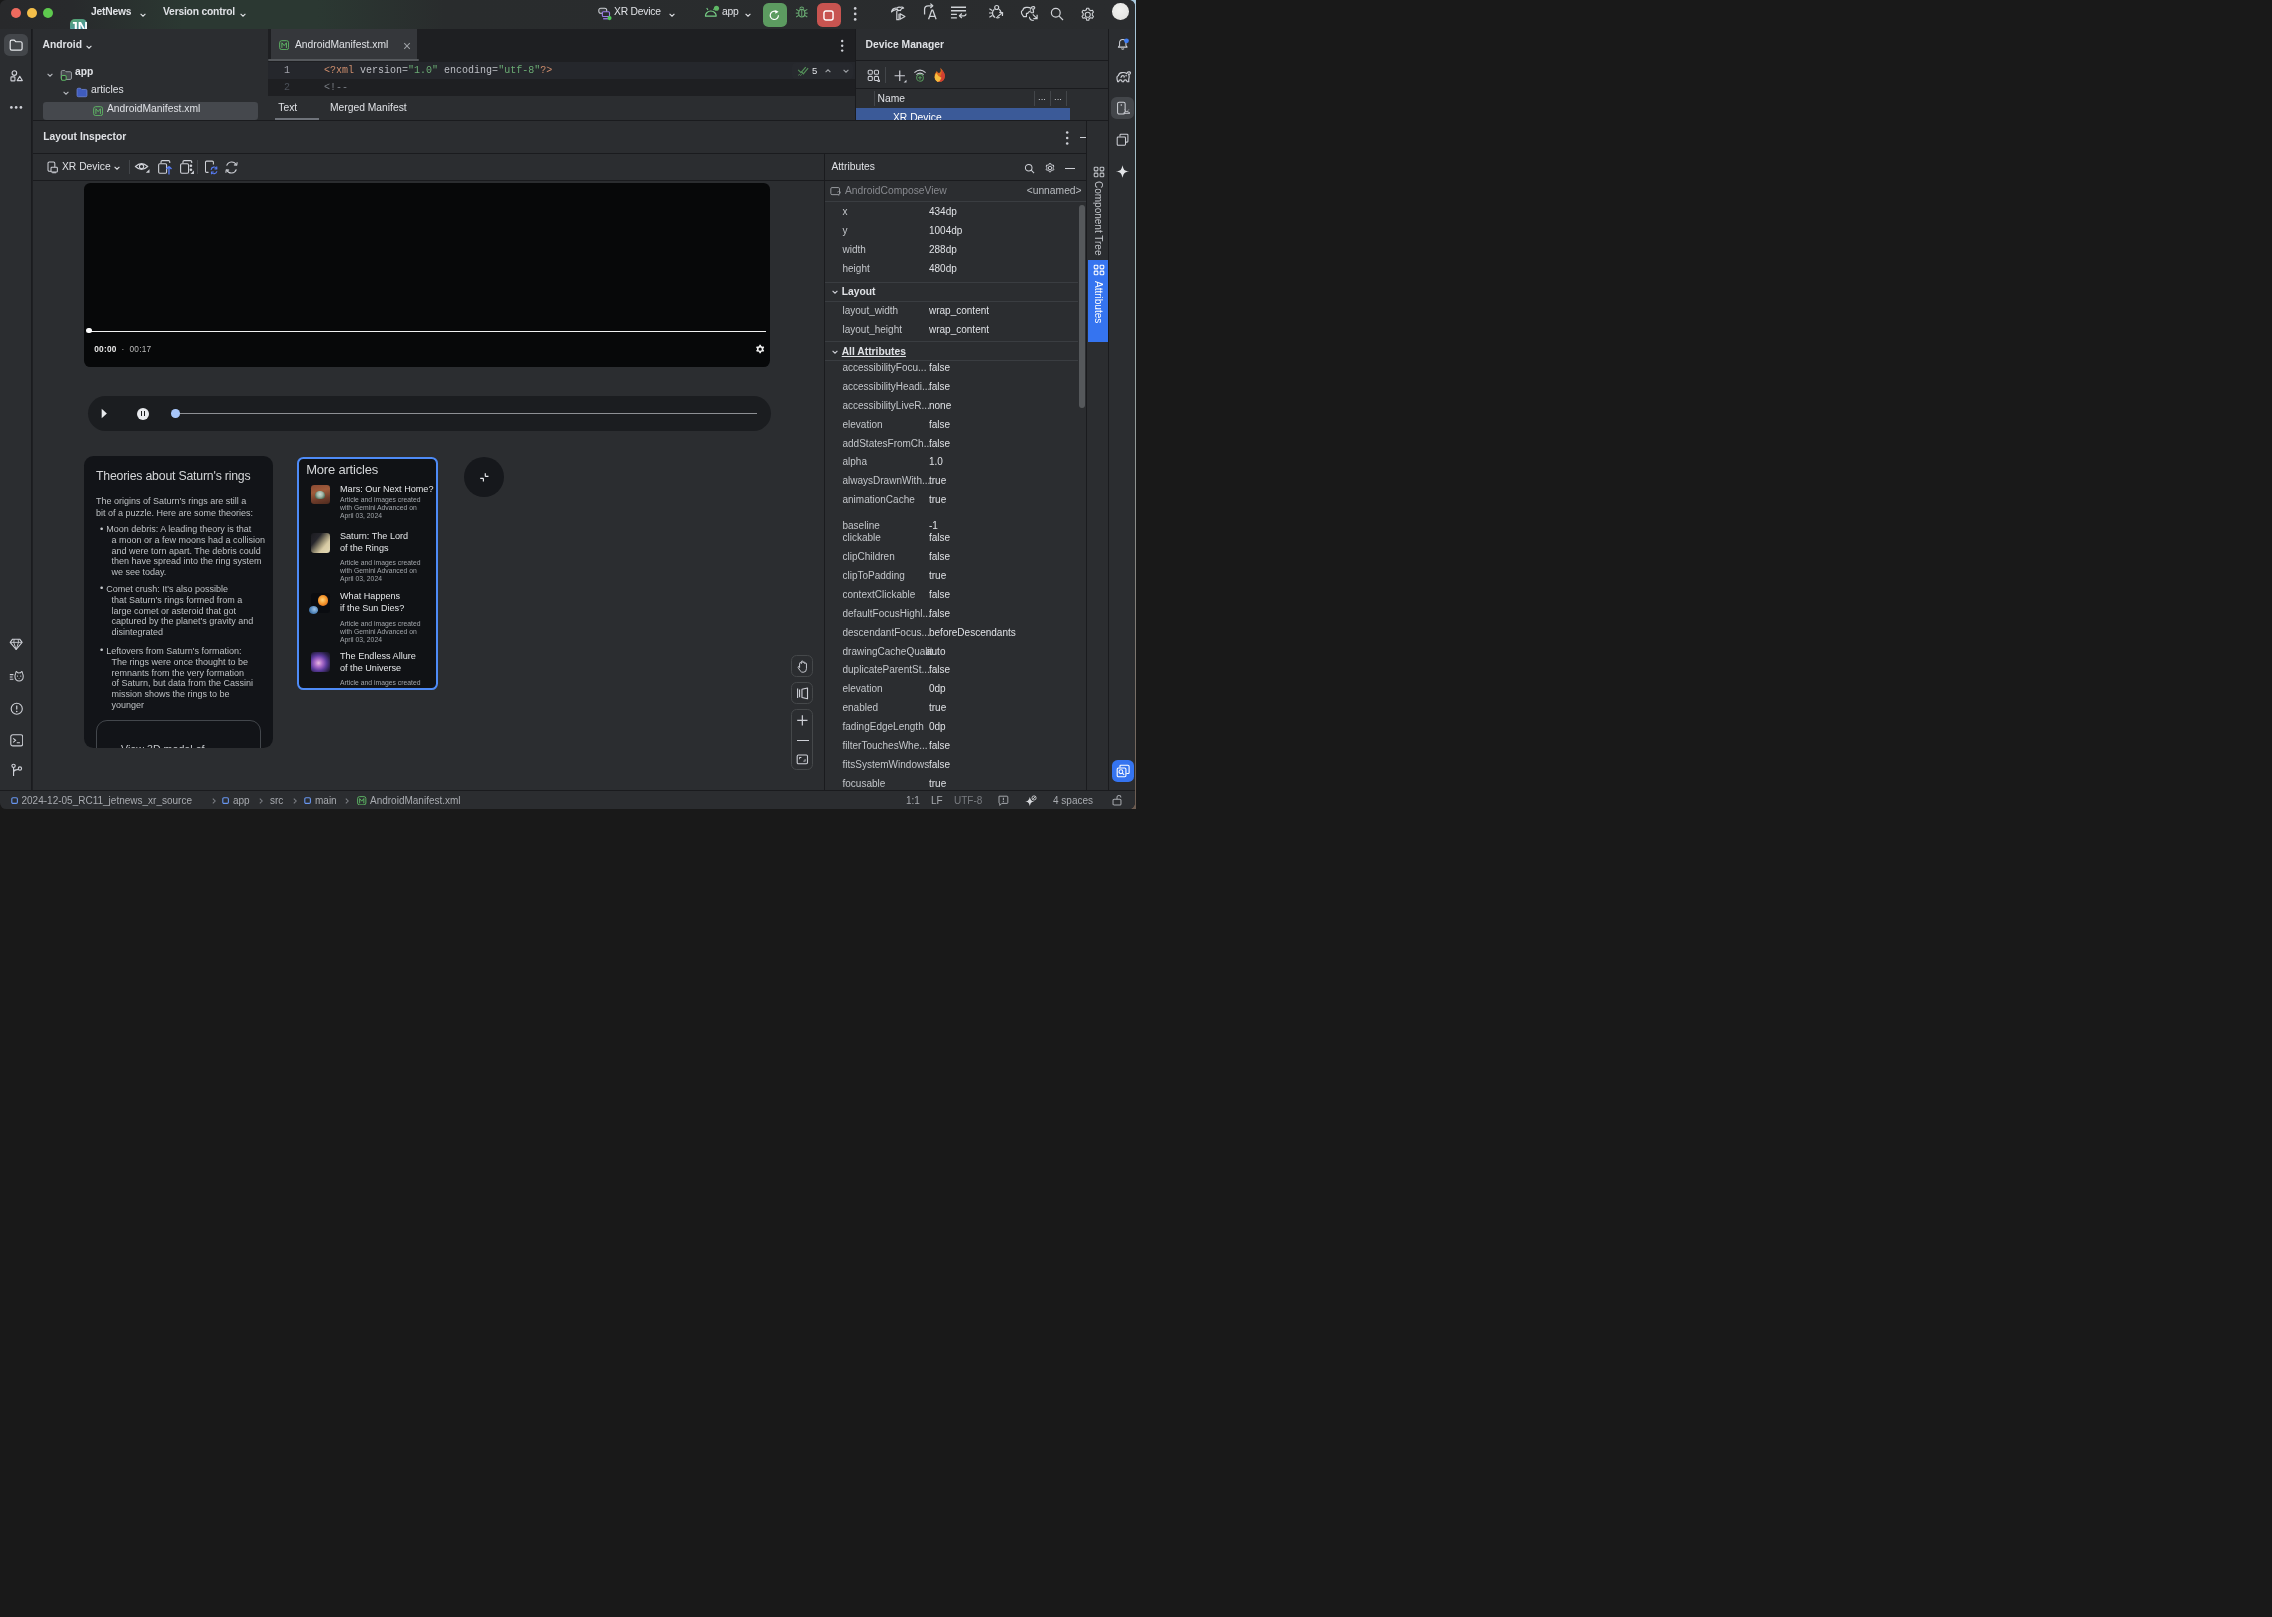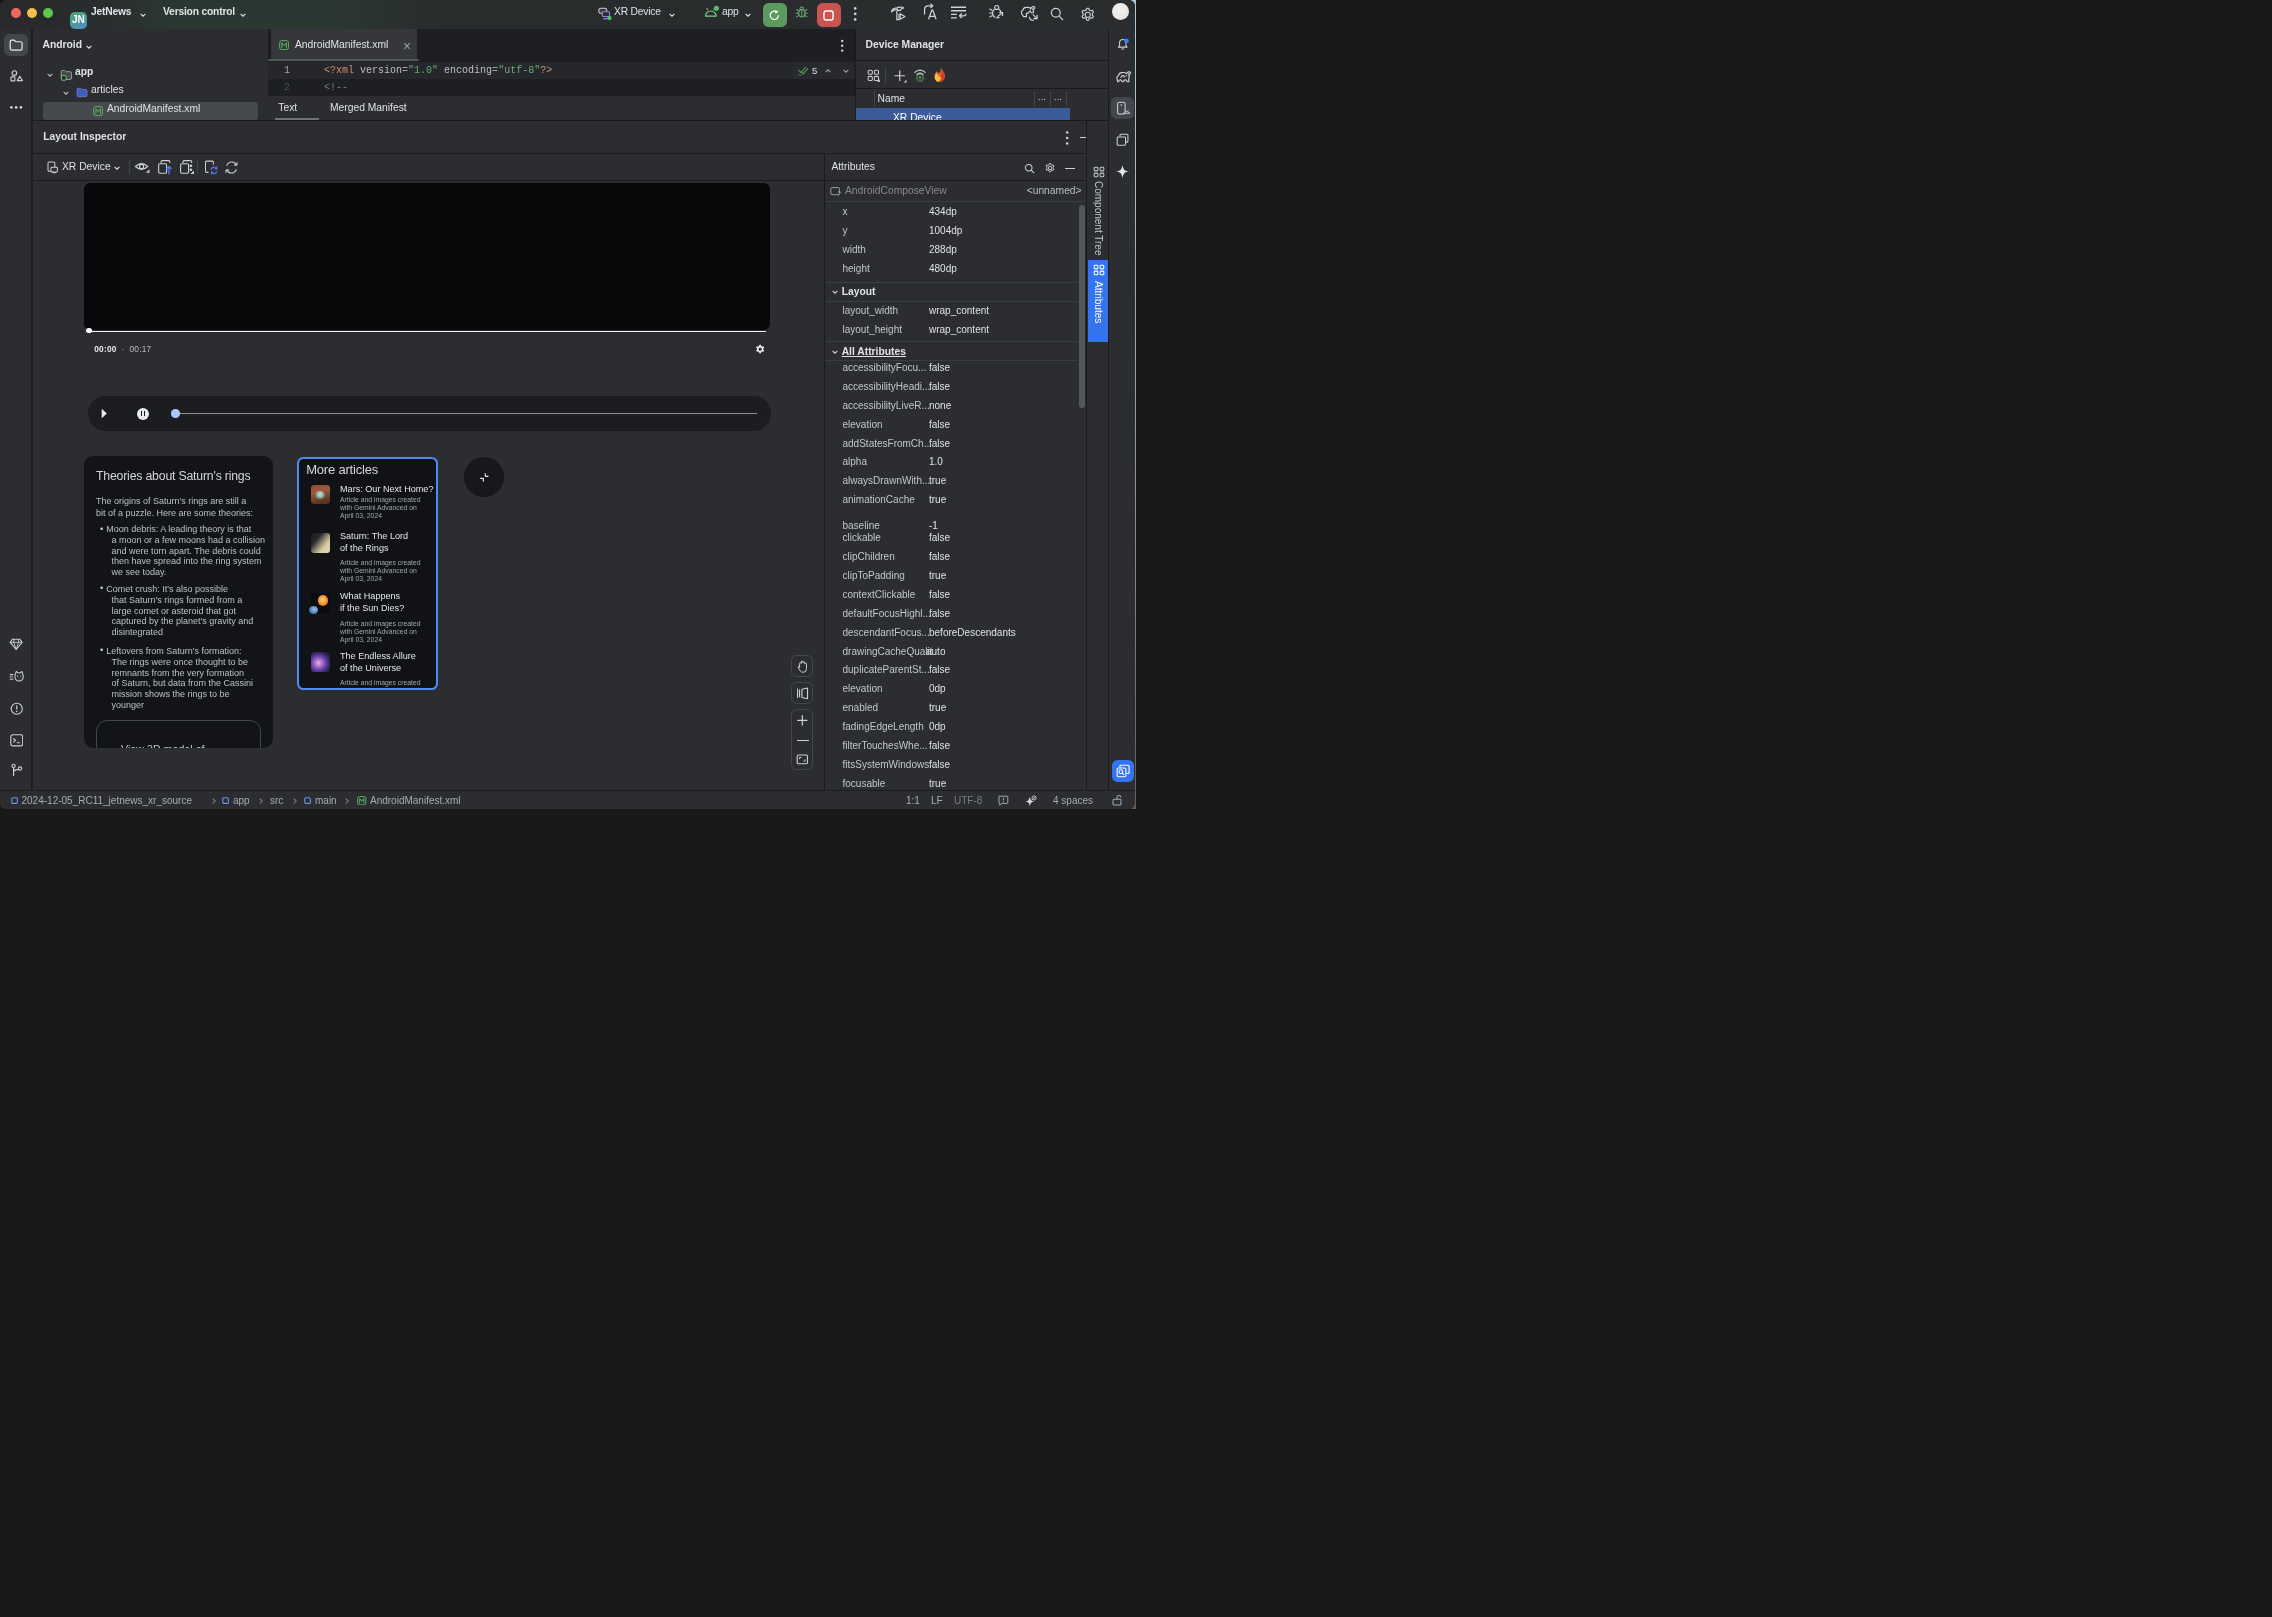--- a/index.html
+++ b/index.html
@@ -8,23 +8,23 @@
   #win { position:absolute; left:0; top:0; width:1135px; height:809px; background:#1e1f22; border-radius:6.4px; overflow:hidden; z-index:2; }
   .abs { position:absolute; }
   .b { font-weight:bold; }
   svg { display:block; }
 
   
   #titlebar { position:absolute; left:0; top:0; width:1136px; height:29px;
     background:linear-gradient(90deg,#28292b 0px,#282a2c 72px,#2b3832 183px,#2b3832 318px,#292c2d 445px,#2a2c2e 100%);
   }
   .tl { position:absolute; top:7.5px; width:10px; height:10px; border-radius:50%; }
-  #jn { position:absolute; left:70px; top:12px; width:16.7px; height:16.7px; border-radius:4.8px;
+  #jn { position:absolute; left:70px; top:19px; width:16.7px; height:16.7px; border-radius:4.8px;
     background:linear-gradient(160deg,#55a36b 0%,#4d97a0 55%,#4e8fc4 100%);
-    color:#fff; font-size:10px; font-weight:bold; text-align:center; line-height:16.7px; letter-spacing:0; }
+    color:#fff; font-size:14px; font-weight:bold; text-align:center; line-height:16.7px; letter-spacing:0; }
   .tbtxt { position:absolute; top:6.4px; font-size:10.3px; color:#dfe1e5; font-weight:bold; letter-spacing:-0.2px; }
   .chev { position:absolute; width:8px; height:8px; }
 
   
   #leftstrip { position:absolute; left:0; top:29px; width:32px; height:761px; background:#2b2d30; border-right:0.8px solid #1a1b1e; }
   #projpanel { position:absolute; left:33px; top:29px; width:235px; height:91px; background:#2b2d30; }
   #editor { position:absolute; left:268px; top:29px; width:587px; height:91px; background:#1e1f22; }
   #dm { position:absolute; left:855px; top:29px; width:253px; height:91px; background:#2b2d30; border-left:0.8px solid #1a1b1e; }
   #li { position:absolute; left:33px; top:120px; width:1054px; height:670px; background:#2b2d30; border-top:0.8px solid #1a1b1e; }
   #tabstrip { position:absolute; left:1086px; top:120px; width:22px; height:670px; background:#2b2d30; border-top:0.8px solid #1a1b1e; border-left:0.8px solid #1a1b1e; }
@@ -377,21 +377,21 @@
       </svg>
 
       <svg class="abs" style="left:191px;top:5.6px;" width="15" height="15" viewBox="0 0 20 20">
         <path d="M3.6 7.5 A6.9 6.9 0 0 1 16.3 6.3 M16.4 12.5 A6.9 6.9 0 0 1 3.7 13.7" fill="none" stroke="#ced0d6" stroke-width="1.5"></path>
         <path d="M13.2 6.5 L17 7 L17.5 3" fill="none" stroke="#ced0d6" stroke-width="1.5" stroke-linejoin="round"></path>
         <path d="M6.8 13.5 L3 13 L2.5 17" fill="none" stroke="#ced0d6" stroke-width="1.5" stroke-linejoin="round"></path>
       </svg>
     </div>
     <div id="canvas">
 
-      <div class="abs" style="left:51px;top:1.6px;width:686px;height:147px;border-radius:6.4px;background:#070809;">
+      <div class="abs" style="left:51px;top:1.6px;width:686px;height:184px;border-radius:6.4px;background:#070809;">
         <div class="abs" style="left:4px;top:148px;width:678px;height:1.9px;background:#f2f2f2;"></div>
         <div class="abs" style="left:2.4px;top:145px;width:5.9px;height:5.9px;border-radius:50%;background:#fff;"></div>
         <div style="position:absolute;left:10.3px;top:161px;font-size:8.3px;color:#e6e6e6;font-weight:bold;letter-spacing:0.2px;">00:00&nbsp;&nbsp;<span style="font-weight:normal;color:#b9b9b9;">·&nbsp;&nbsp;00:17</span></div>
         <svg class="abs" style="left:671px;top:161px;" width="10.3" height="10.3" viewBox="0 0 24 24">
           <path d="M12 8.2 A3.8 3.8 0 1 0 12 15.8 A3.8 3.8 0 1 0 12 8.2 M10.2 2 L13.8 2 L14.4 4.8 A7.6 7.6 0 0 1 16.9 6.3 L19.6 5.4 L21.4 8.5 L19.3 10.4 A7.6 7.6 0 0 1 19.3 13.3 L21.4 15.2 L19.6 18.3 L16.9 17.4 A7.6 7.6 0 0 1 14.4 18.9 L13.8 21.7 L10.2 21.7 L9.6 18.9 A7.6 7.6 0 0 1 7.1 17.4 L4.4 18.3 L2.6 15.2 L4.7 13.3 A7.6 7.6 0 0 1 4.7 10.4 L2.6 8.5 L4.4 5.4 L7.1 6.3 A7.6 7.6 0 0 1 9.6 4.8 Z" fill="#efefef"></path>
         </svg>
       </div>
 
       <div class="abs" style="left:55px;top:215px;width:683px;height:35px;border-radius:17.5px;background:#1b1d20;">
         <svg class="abs" style="left:13px;top:11.5px;" width="6.4" height="11" viewBox="0 0 8 14">

